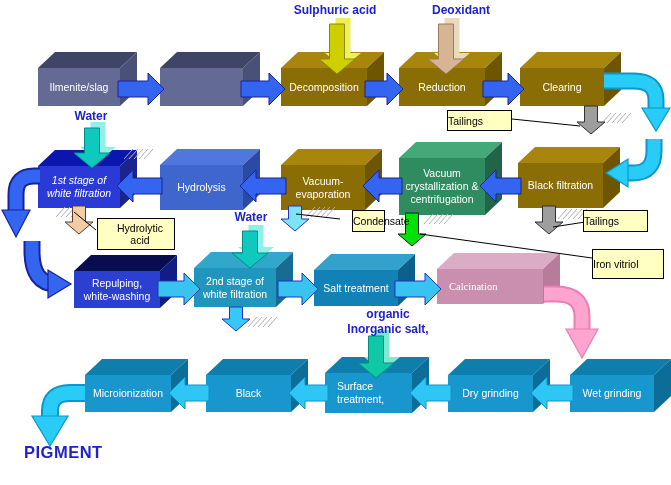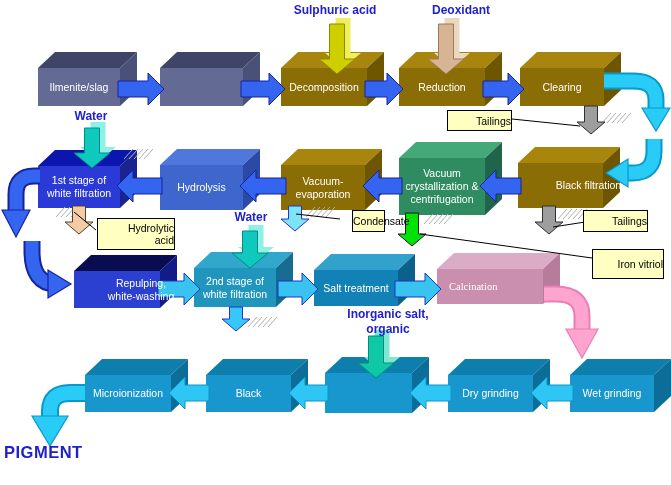--- a/index.html
+++ b/index.html
@@ -6,25 +6,25 @@
   .stage{
     position:relative;width:671px;height:485px;background:#ffffff;
     font-family:"Liberation Sans",sans-serif;overflow:hidden;
   }
   .stage svg{position:absolute;left:0;top:0;}
   #overlay{position:absolute;left:0;top:0;width:671px;height:485px;}
   .box-label{position:absolute;color:#ffffff;font-size:10.5px;line-height:13px;text-align:center;white-space:nowrap;}
   .box-label span{display:block;}
   .box-label.left{text-align:left;padding-left:12px;box-sizing:border-box;}
   .tag{position:absolute;border:1px solid #000;box-sizing:border-box;font-size:10.5px;color:#000;
-       display:flex;flex-direction:column;justify-content:center;text-align:right;line-height:12px;}
-  .tag.left{text-align:right;padding-left:8px;}
+       display:flex;flex-direction:column;justify-content:center;text-align:left;line-height:12px;}
+  .tag.left{text-align:center;padding-left:8px;}
   .input-label{position:absolute;transform:translateX(-50%);font-weight:bold;font-size:12px;line-height:15px;text-align:center;white-space:nowrap;}
   .input-label span{display:block;}
-  .final-label{position:absolute;font-weight:bold;font-size:16.5px;line-height:21px;letter-spacing:.5px;white-space:nowrap;}
+  .final-label{position:absolute;font-weight:bold;font-size:16.5px;line-height:21px;letter-spacing:.5px;white-space:nowrap;margin-left:20px;}
   .final-label span{display:block;}
 </style>
 </head>
 <body>
 
 <div class="stage">
   <svg id="gfx" width="671" height="485" viewBox="0 0 671 485">
       <g>
         <polygon points="38,68 55,52 137,52 120,68" fill="#3E4566"></polygon>
         <polygon points="120,68 137,52 137,90 120,106" fill="#4A5179"></polygon>
@@ -254,59 +254,63 @@
       </div>
       <div class="box-label" style="left: 281px; top: 80.5px; width: 86px; color: rgb(255, 255, 255);">
         <span>Decomposition</span>
       </div>
       <div class="box-label" style="left: 399px; top: 80.5px; width: 86px; color: rgb(255, 255, 255);">
         <span>Reduction</span>
       </div>
       <div class="box-label" style="left: 520px; top: 80.5px; width: 84px; color: rgb(255, 255, 255);">
         <span>Clearing</span>
       </div>
-      <div class="box-label" style="left: 38px; top: 174px; width: 82px; color: rgb(255, 255, 255);">
+      <div class="box-label" style="left: 38px; top: 174px; width: 82px; color: rgb(255, 255, 255); font-style: italic;">
         <span>1st stage of</span>
         <span>white filtration</span>
       </div>
       <div class="box-label" style="left: 160px; top: 181px; width: 83px; color: rgb(255, 255, 255);">
         <span>Hydrolysis</span>
       </div>
       <div class="box-label" style="left: 281px; top: 174.5px; width: 84px; color: rgb(255, 255, 255);">
         <span>Vacuum-</span>
         <span>evaporation</span>
       </div>
       <div class="box-label" style="left: 399px; top: 167px; width: 86px; color: rgb(255, 255, 255);">
         <span>Vacuum</span>
         <span>crystallization &amp;</span>
         <span>centrifugation</span>
       </div>
-      <div class="box-label" style="left: 546px; top: 179px; width: 85px; color: rgb(255, 255, 255);">
+      <div class="box-label" style="left: 518px; top: 179px; width: 85px; color: rgb(255, 255, 255);">
         <span>Black filtration</span>
       </div>
-      <div class="box-label" style="left: 74px; top: 276.5px; width: 86px; color: rgb(255, 255, 255); padding-left: 24px;">
+      <div class="box-label" style="left: 74px; top: 276.5px; width: 86px; color: rgb(255, 255, 255);">
         <span>Repulping,</span>
         <span>white-washing</span>
       </div>
       <div class="box-label" style="left: 194px; top: 274.5px; width: 82px; color: rgb(255, 255, 255);">
         <span>2nd stage of</span>
         <span>white filtration</span>
       </div>
       <div class="box-label" style="left: 314px; top: 281.5px; width: 84px; color: rgb(255, 255, 255);">
         <span>Salt treatment</span>
       </div>
       <div class="box-label left" style="left: 437px; top: 280px; width: 106px; color: rgb(255, 255, 255); font-family: Liberation Serif, serif;">
         <span>Calcination</span>
       </div>
       <div class="box-label" style="left: 85px; top: 387px; width: 86px; color: rgb(255, 255, 255);">
         <span>Microionization</span>
       </div>
       <div class="box-label" style="left: 206px; top: 387px; width: 85px; color: rgb(255, 255, 255);">
         <span>Black</span>
       </div>
+      <div class="box-label left" style="left: 325px; top: 380px; width: 87px; color: rgb(255, 255, 255);">
+        <span>Surface</span>
+        <span>treatment,</span>
+      </div>
       <div class="box-label" style="left: 448px; top: 387px; width: 85px; color: rgb(255, 255, 255);">
         <span>Dry grinding</span>
       </div>
       <div class="box-label" style="left: 570px; top: 387px; width: 84px; color: rgb(255, 255, 255);">
         <span>Wet grinding</span>
       </div>
       <div class="tag" style="left: 447px; top: 110px; width: 65px; height: 21px; background: rgb(255, 255, 194); border-color: rgb(0, 0, 0);">
         <span>Tailings</span>
       </div>
       <div class="tag left" style="left: 97px; top: 218px; width: 78px; height: 32px; background: rgb(255, 255, 194); border-color: rgb(0, 0, 0);">
@@ -328,20 +332,20 @@
       <div class="input-label" style="left: 461px; top: 3px; color: rgb(33, 33, 204);">
         <span>Deoxidant</span>
       </div>
       <div class="input-label" style="left: 91px; top: 109px; color: rgb(33, 33, 204);">
         <span>Water</span>
       </div>
       <div class="input-label" style="left: 251px; top: 210px; color: rgb(33, 33, 204);">
         <span>Water</span>
       </div>
       <div class="input-label" style="left: 388px; top: 307px; color: rgb(33, 33, 204);">
+        <span>organic</span>
         <span>Inorganic salt,</span>
-        <span>organic</span>
       </div>
       <div class="final-label" style="left: 4px; top: 442px; color: rgb(33, 33, 204);">
         <span>PIGMENT</span>
       </div>
     </div>
 </div>
 
 </body></html>

